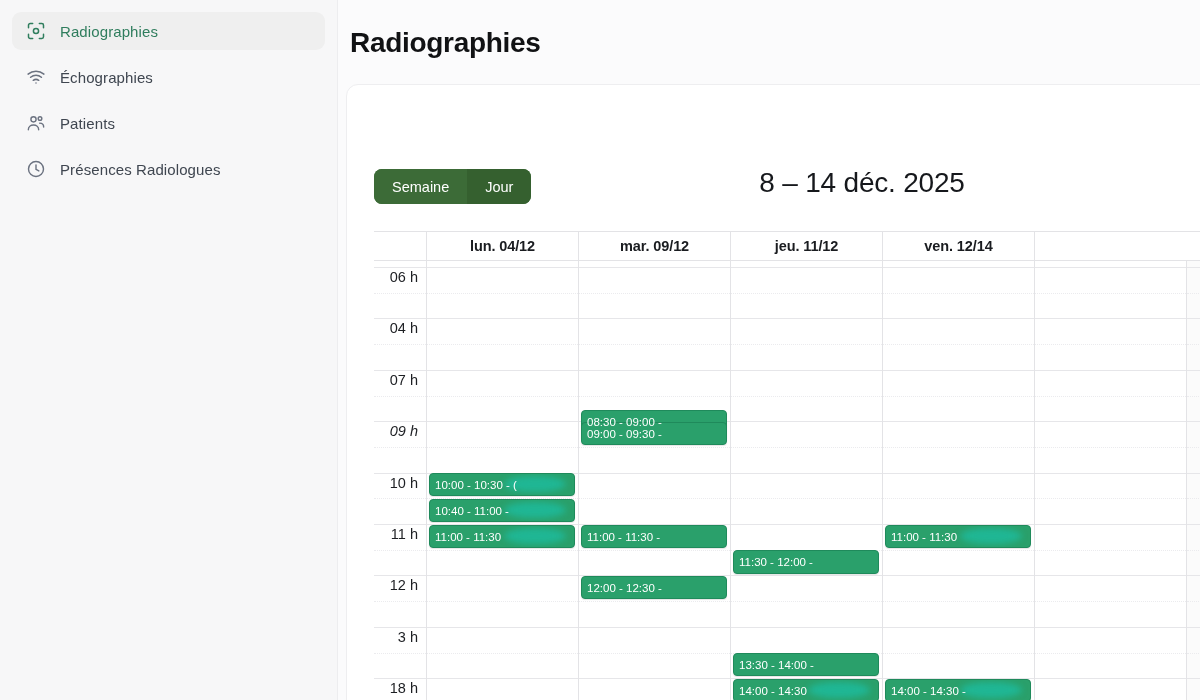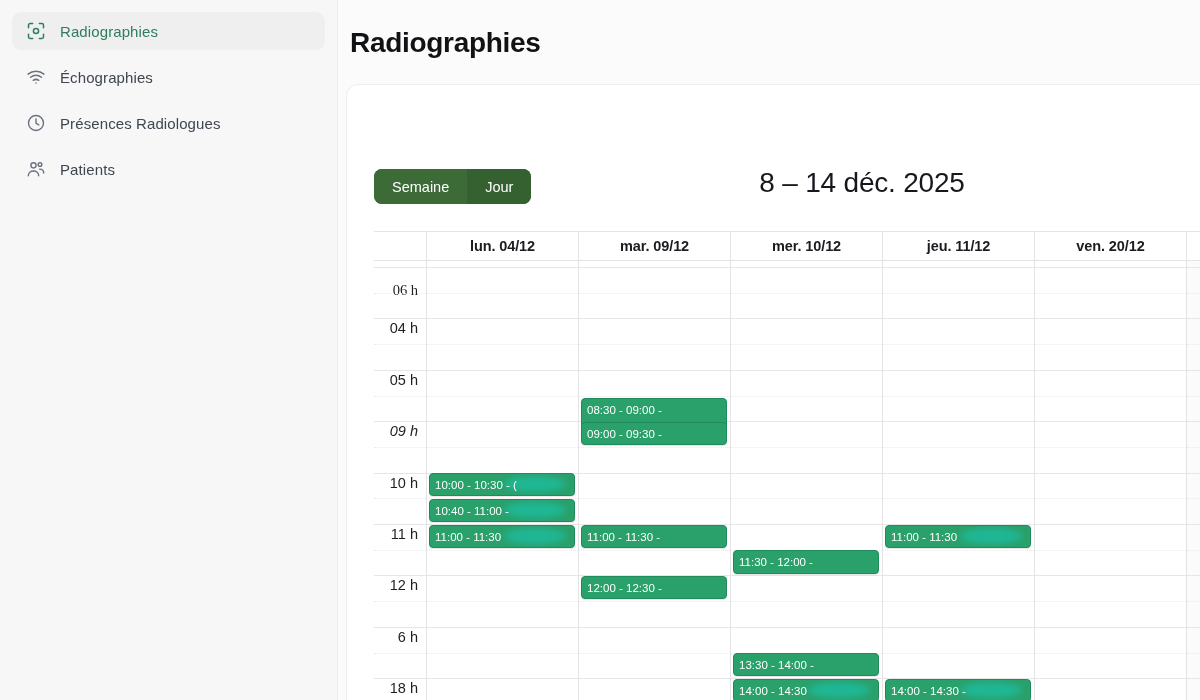--- a/index.html
+++ b/index.html
@@ -216,39 +216,39 @@
           <path d="M8.7 16a5.8 5.8 0 0 1 6.6 0"></path>
           <circle cx="12" cy="19.3" r="0.9" fill="#6b7280" stroke="none"></circle>
         </svg>
       </span>
       <span class="nav-label">Échographies</span>
     </div>
 
     <div class="nav-item">
       <span class="ico">
         <svg width="20" height="20" viewBox="0 0 24 24" fill="none" stroke="#6b7280" stroke-width="1.7" stroke-linecap="round">
-          <circle cx="12" cy="12" r="9"></circle>
-          <path d="M12 7v5.3l3.4 2"></path>
-        </svg>
-      </span>
-      <span class="nav-label">Présences Radiologues</span>
-    </div>
-
-    <div class="nav-item">
-      <span class="ico">
-        <svg width="20" height="20" viewBox="0 0 24 24" fill="none" stroke="#6b7280" stroke-width="1.7" stroke-linecap="round">
           <circle cx="9" cy="7.6" r="3.1"></circle>
           <path d="M2.8 20c0-3.4 2.8-5.6 6.2-5.6s6.2 2.2 6.2 5.6"></path>
           <circle cx="16.8" cy="6.6" r="2.2"></circle>
           <path d="M16.4 12.2c2.7.1 4.8 1.9 4.8 4.6"></path>
         </svg>
       </span>
       <span class="nav-label">Patients</span>
     </div>
 
+    <div class="nav-item">
+      <span class="ico">
+        <svg width="20" height="20" viewBox="0 0 24 24" fill="none" stroke="#6b7280" stroke-width="1.7" stroke-linecap="round">
+          <circle cx="12" cy="12" r="9"></circle>
+          <path d="M12 7v5.3l3.4 2"></path>
+        </svg>
+      </span>
+      <span class="nav-label">Présences Radiologues</span>
+    </div>
+
   </nav>
 
   <section id="main">
 
     <h1 id="page-title">Radiographies</h1>
 
     <div id="card">
 
       <div id="toolbar">
         <div id="seg">
@@ -256,36 +256,35 @@
           <button class="seg-btn unsel">Jour</button>
         </div>
         <div id="range-title">8 – 14 déc. 2025</div>
       </div>
 
       <div id="cal">
         <div class="cal-head">
           <div class="gutter"></div>
           <div class="daycol-h">lun. 04/12</div>
           <div class="daycol-h">mar. 09/12</div>
-          <div class="daycol-h">mer. 10/12</div>
           <div class="daycol-h">jeu. 11/12</div>
-          <div class="daycol-h">ven. 20/12</div>
+          <div class="daycol-h">ven. 12/14</div>
           <div class="spacer-h"></div>
         </div>
 
         <div class="cal-body" id="calbody">
           <div class="time-gutter" id="timegutter">
-              <div class="hour-label" style="top: 30px; font-family: Liberation Serif, serif;">06 h</div>
+              <div class="hour-label" style="top: 17px;">06 h</div>
               <div class="hour-label" style="top: 68.4px;">04 h</div>
-              <div class="hour-label" style="top: 119.8px;">05 h</div>
+              <div class="hour-label" style="top: 119.8px;">07 h</div>
               <div class="hour-label" style="top: 171.2px; font-style: italic;">09 h</div>
               <div class="hour-label" style="top: 222.6px;">10 h</div>
               <div class="hour-label" style="top: 274px;">11 h</div>
               <div class="hour-label" style="top: 325.4px;">12 h</div>
-              <div class="hour-label" style="top: 376.8px;">6 h</div>
+              <div class="hour-label" style="top: 376.8px;">3 h</div>
               <div class="hour-label" style="top: 428.2px;">18 h</div>
               <div class="gl" style="top: 6px;"></div>
               <div class="gl half" style="top: 31.7px;"></div>
               <div class="gl" style="top: 57.4px;"></div>
               <div class="gl half" style="top: 83.1px;"></div>
               <div class="gl" style="top: 108.8px;"></div>
               <div class="gl half" style="top: 134.5px;"></div>
               <div class="gl" style="top: 160.2px;"></div>
               <div class="gl half" style="top: 185.9px;"></div>
               <div class="gl" style="top: 211.6px;"></div>
@@ -331,21 +330,21 @@
               <div class="gl half" style="top: 185.9px;"></div>
               <div class="gl" style="top: 211.6px;"></div>
               <div class="gl half" style="top: 237.3px;"></div>
               <div class="gl" style="top: 263px;"></div>
               <div class="gl half" style="top: 288.7px;"></div>
               <div class="gl" style="top: 314.4px;"></div>
               <div class="gl half" style="top: 340.1px;"></div>
               <div class="gl" style="top: 365.8px;"></div>
               <div class="gl half" style="top: 391.5px;"></div>
               <div class="gl" style="top: 417.2px;"></div>
-              <div class="event" style="top: 137px; height: 30px; background: rgb(42, 160, 107); border-color: rgb(31, 138, 91);"><span class="evt-label">08:30 - 09:00 -</span></div>
+              <div class="event" style="top: 149px; height: 30px; background: rgb(42, 160, 107); border-color: rgb(31, 138, 91);"><span class="evt-label">08:30 - 09:00 -</span></div>
               <div class="event" style="top: 160.7px; height: 23.4px; background: rgb(42, 160, 107); border-color: rgb(31, 138, 91);"><span class="evt-label">09:00 - 09:30 -</span></div>
               <div class="event" style="top: 263.5px; height: 23.4px; background: rgb(42, 160, 107); border-color: rgb(31, 138, 91);"><span class="evt-label">11:00 - 11:30 -</span></div>
               <div class="event" style="top: 314.9px; height: 23.4px; background: rgb(42, 160, 107); border-color: rgb(31, 138, 91);"><span class="evt-label">12:00 - 12:30 -</span></div>
             </div>
           <div class="grid-col" id="col2">
               <div class="gl" style="top: 6px;"></div>
               <div class="gl half" style="top: 31.7px;"></div>
               <div class="gl" style="top: 57.4px;"></div>
               <div class="gl half" style="top: 83.1px;"></div>
               <div class="gl" style="top: 108.8px;"></div>

